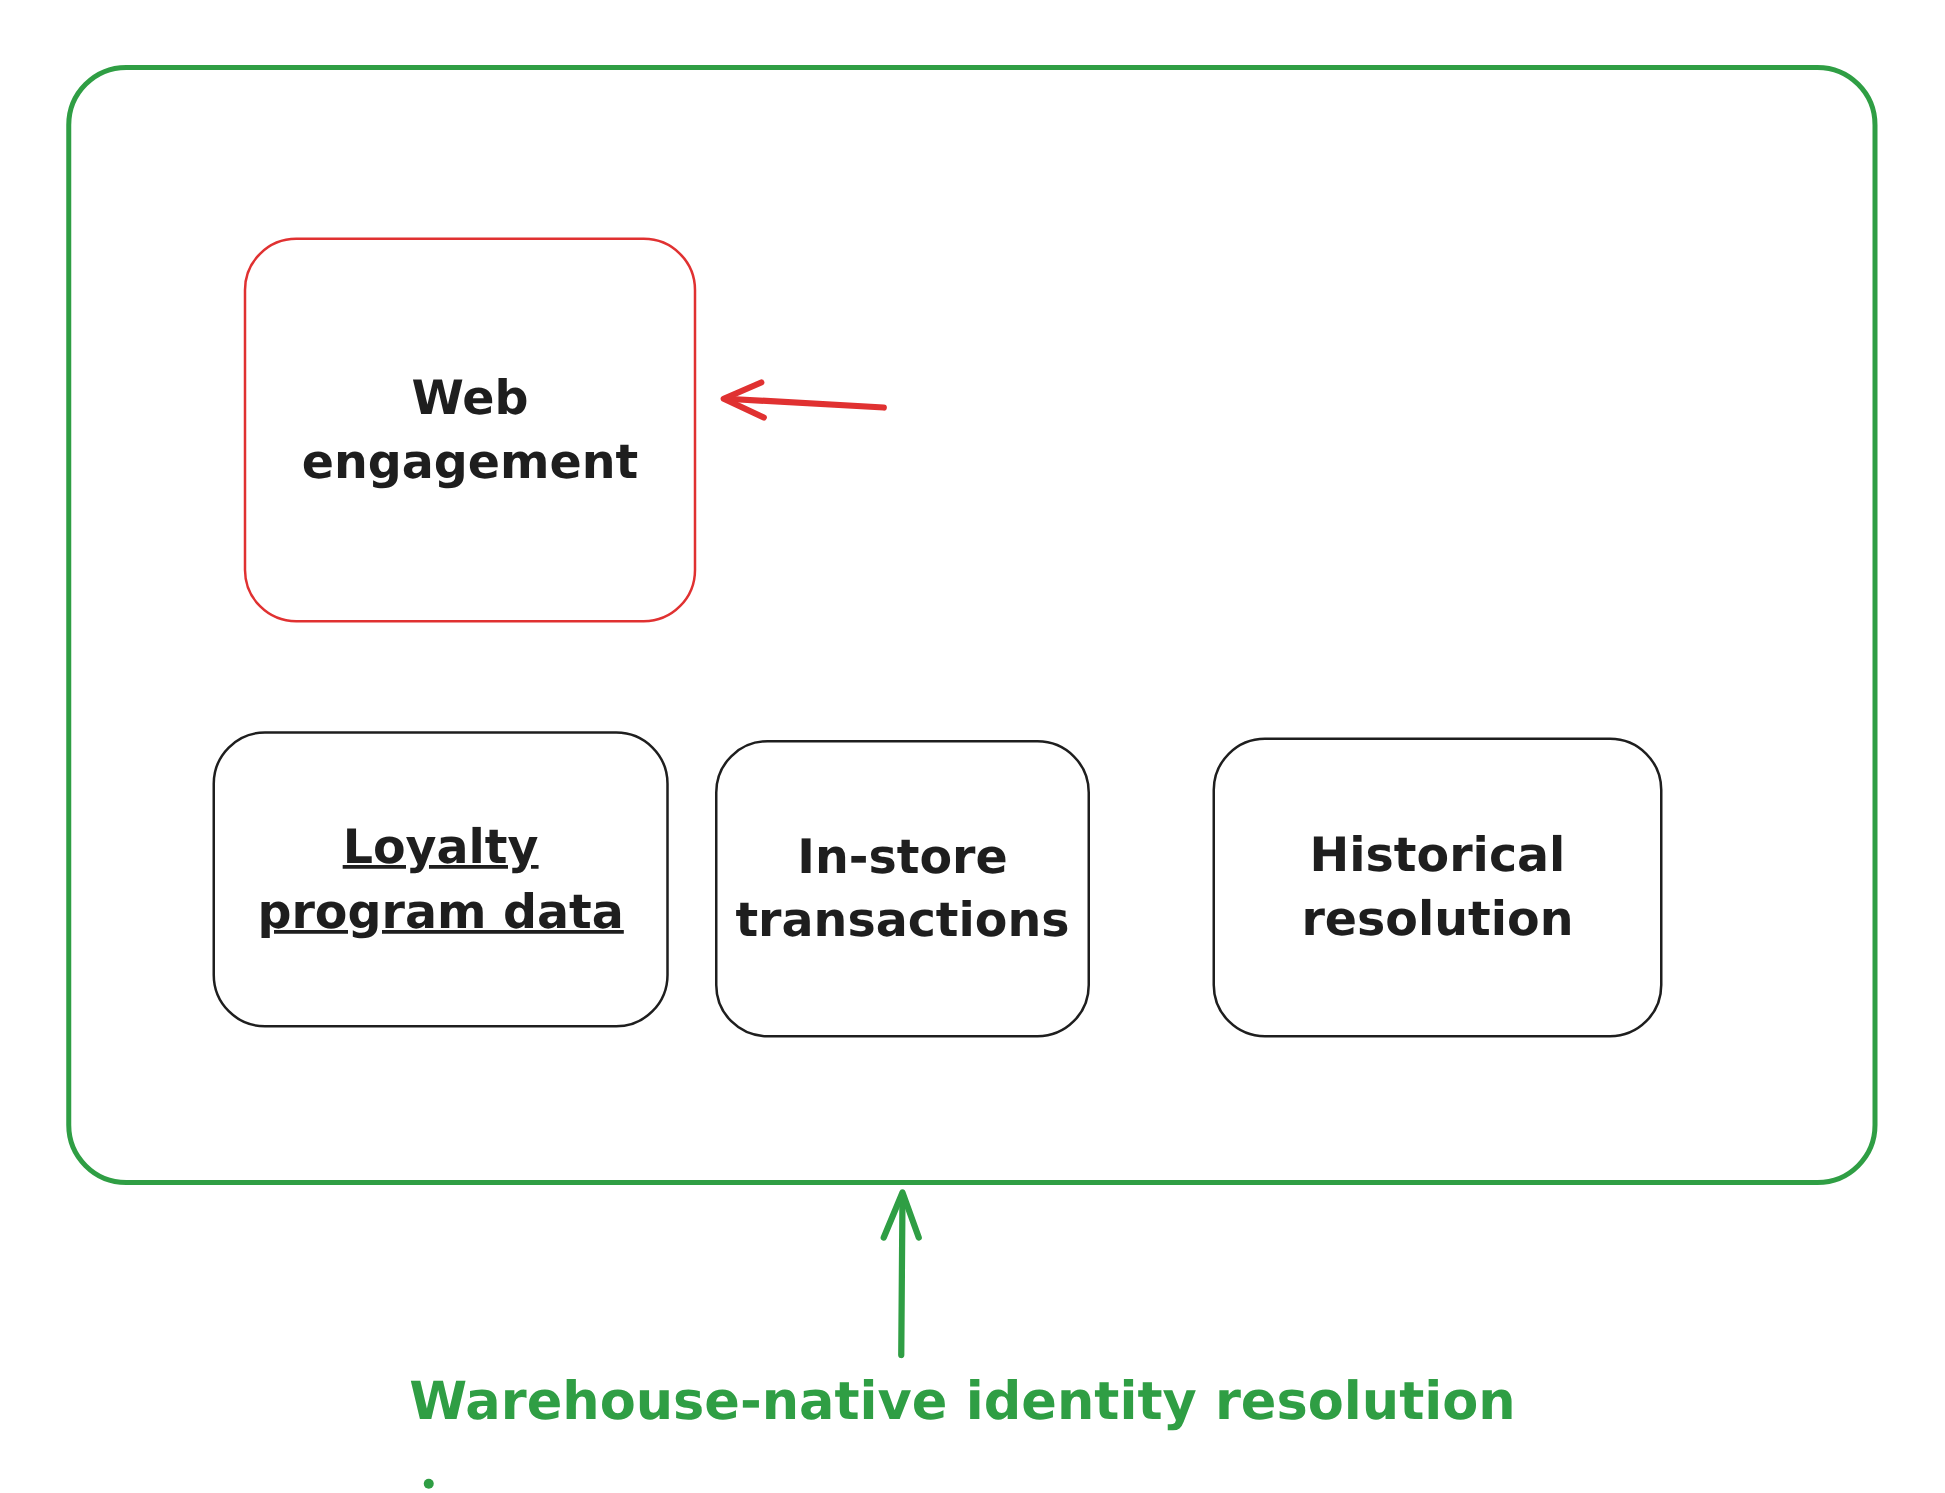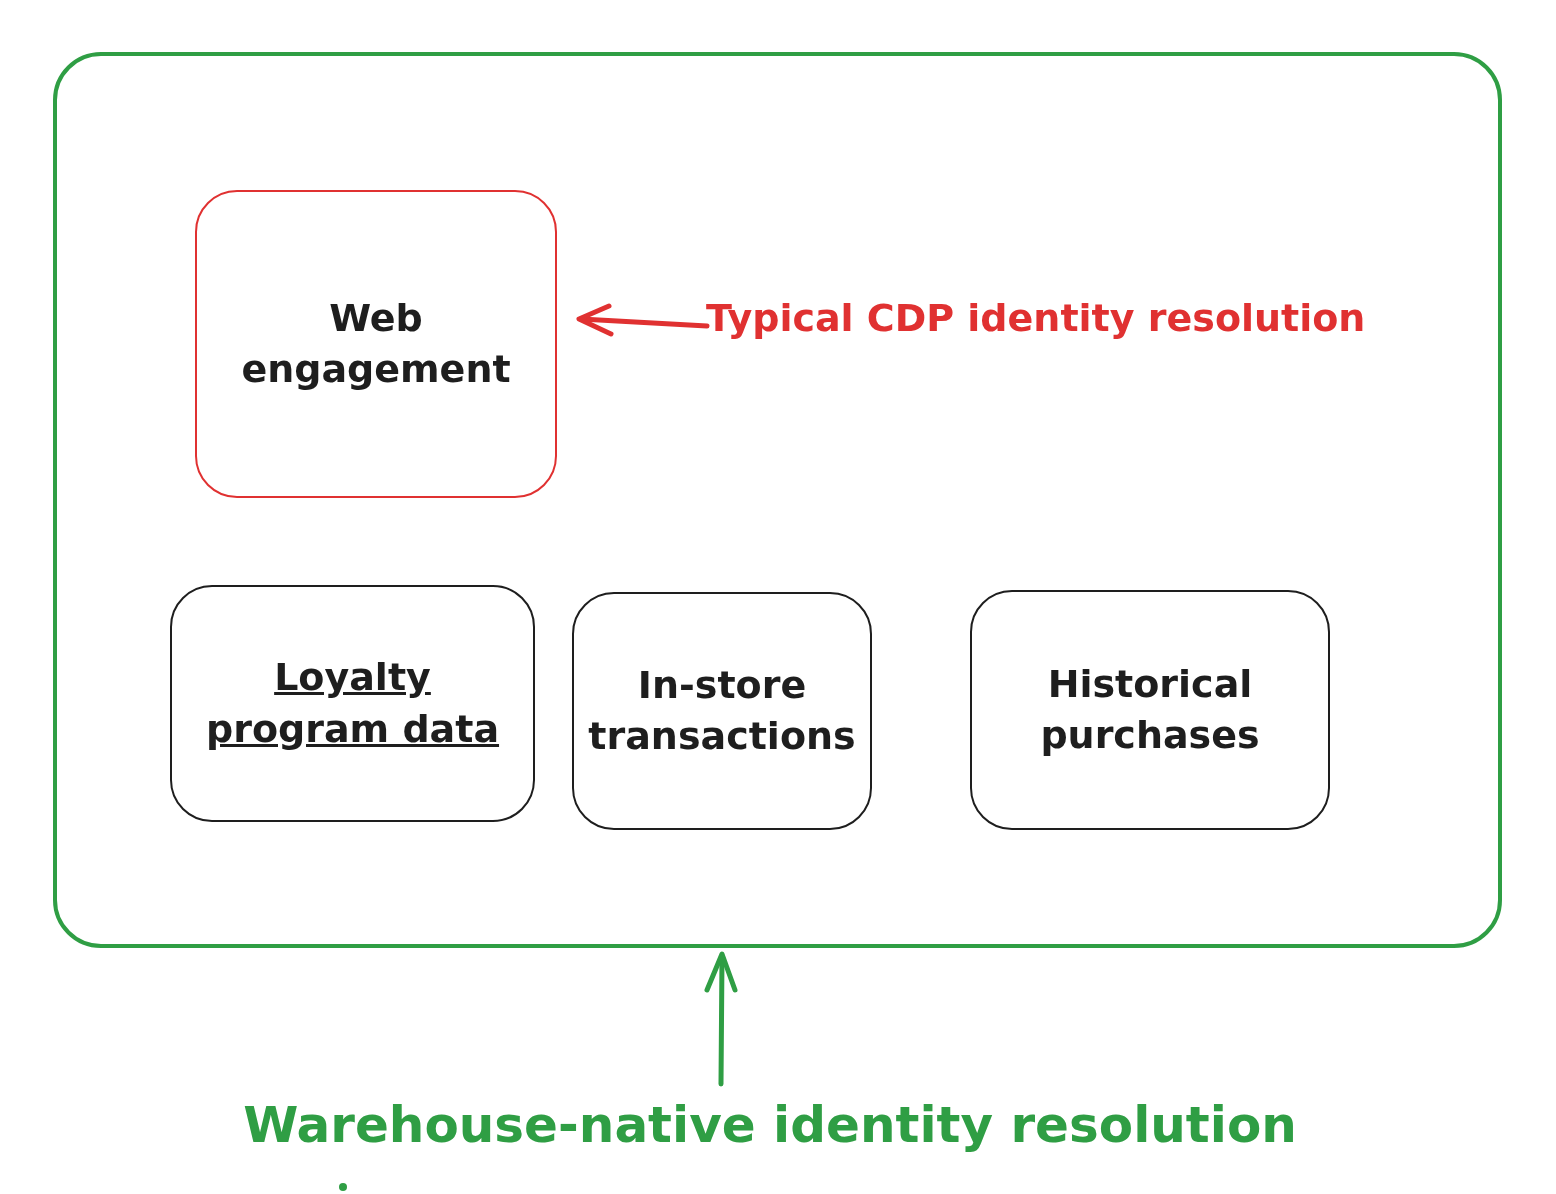--- a/index.html
+++ b/index.html
@@ -72,21 +72,21 @@
     position: absolute;
     left: 694px; top: 948px;
     width: 58px; height: 142px;
   }
   .green-annotation-text {
     position: absolute;
     left: 0px; top: 1096px;
     width: 1540px;
     text-align: center;
     color: var(--green);
-    font-size: 50px;
+    font-size: 42px;
     font-weight: bold;
     white-space: nowrap;
   }
   .stray-dot {
     position: absolute;
     left: 339px; top: 1183px;
     width: 8px; height: 8px;
     border-radius: 50%;
     background: var(--green);
   }
@@ -103,35 +103,34 @@
   <div class="node node-red node-web">
     <span>Web
 engagement</span>
   </div>
 
   <svg class="red-arrow" viewBox="0 0 148 48">
     <path class="stroke-red" stroke-width="5" d="M142,28 L16,21"></path>
     <path class="stroke-red" stroke-width="5" d="M44,8 L14,21 L46,36"></path>
   </svg>
 
-  <div class="red-annotation-text">Typical CDP identity resolution</div>
 
   <div class="node node-black node-loyalty">
     <span>Loyalty
 program data</span>
   </div>
 
   <div class="node node-black node-instore">
     <span>In-store
 transactions</span>
   </div>
 
   <div class="node node-black node-historical">
     <span>Historical
-purchases</span>
+resolution</span>
   </div>
 
   <svg class="green-arrow" viewBox="0 0 58 142">
     <path class="stroke-green" stroke-width="5" d="M27,136 L28,8"></path>
     <path class="stroke-green" stroke-width="5" d="M13,42 L28,6 L41,42"></path>
   </svg>
 
   <div class="green-annotation-text">Warehouse-native identity resolution</div>
 
   <div class="stray-dot"></div>

